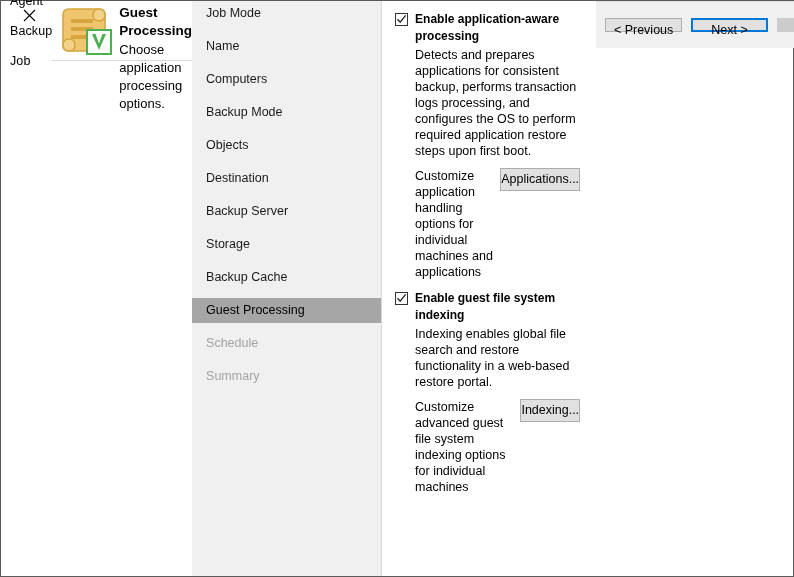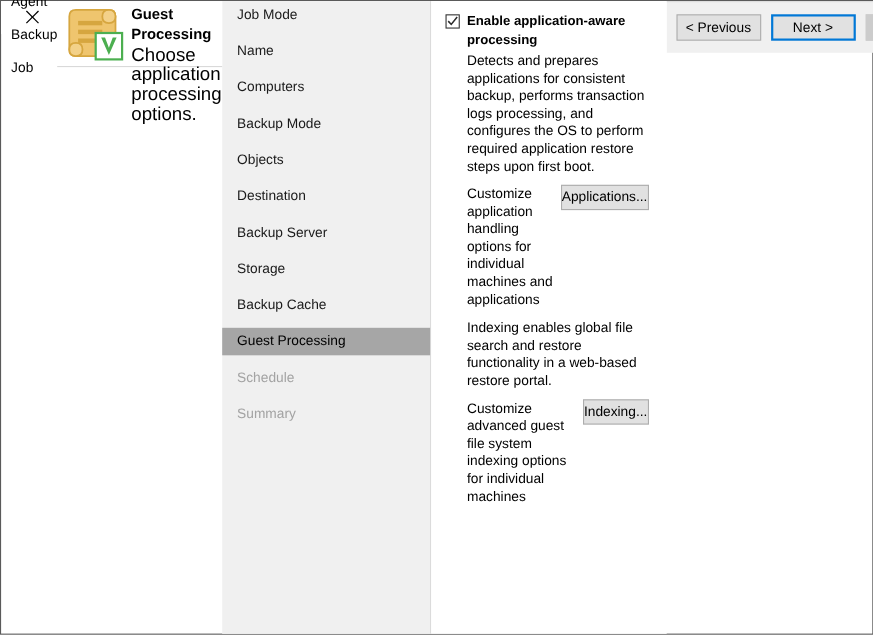--- a/index.html
+++ b/index.html
@@ -80,21 +80,21 @@
     margin-left: 2px;
     margin-top: 3px;
   }
   .header-title {
     font-size: 13.5px;
     font-weight: bold;
     color: #000000;
     line-height: 18px;
   }
   .header-sub {
-    font-size: 17px;
+    font-size: 13px;
     color: #000000;
     line-height: 18px;
     margin-top: 1px;
   }
 
   
   .body {
     flex: 1 1 auto;
     display: flex;
     min-height: 0;
@@ -207,21 +207,21 @@
     background: #f0f0f0;
     border-top: 1px solid #dcdcdc;
     display: flex;
     align-items: center;
     justify-content: flex-end;
     padding-right: 13px;
     box-sizing: border-box;
   }
   .btn-nav {
     width: 77px;
-    height: 24px;
+    height: 14px;
     line-height: 22px;
     margin-left: 9px;
     background: #e1e1e1;
     border: 1px solid #adadad;
   }
   .btn-nav.default {
     border: 2px solid #0078d7;
     line-height: 20px;
   }
   .btn-nav.disabled {
@@ -298,20 +298,28 @@
           <span class="opt-label">Enable application-aware processing</span>
         </div>
         <div class="opt-desc">Detects and prepares applications for consistent backup, performs transaction logs processing, and configures the OS to perform required application restore steps upon first boot.</div>
         <div class="opt-row">
           <span class="opt-row-text">Customize application handling options for individual machines and applications</span>
           <button class="btn btn-sm">Applications...</button>
         </div>
       </div>
 
       <div class="opt-block" style="margin-top:10px;">
+        <div class="opt-head">
+          <span class="chk">
+            <svg width="11" height="11" viewBox="0 0 11 11" aria-hidden="true">
+              <path d="M1.5 5.2 L4.2 8.2 L9.6 1.4" fill="none" stroke="#2b2b2b" stroke-width="1.4"></path>
+            </svg>
+          </span>
+          <span class="opt-label">Enable guest file system indexing</span>
+        </div>
         <div class="opt-desc">Indexing enables global file search and restore functionality in a web-based restore portal.</div>
         <div class="opt-row">
           <span class="opt-row-text">Customize advanced guest file system indexing options for individual machines</span>
           <button class="btn btn-sm">Indexing...</button>
         </div>
       </div>
 
     </div>
   </div>
 

